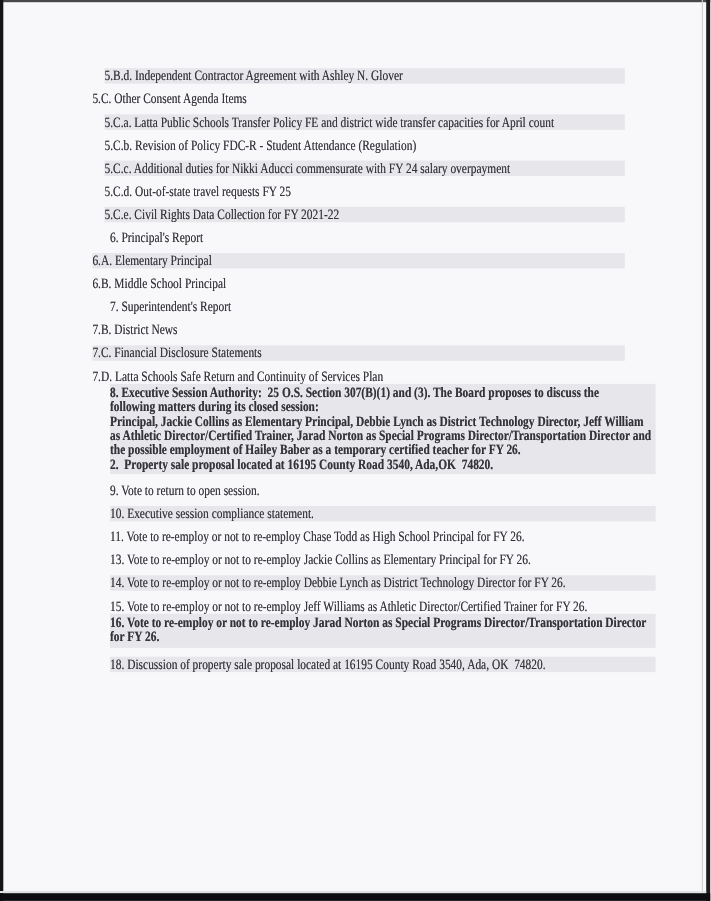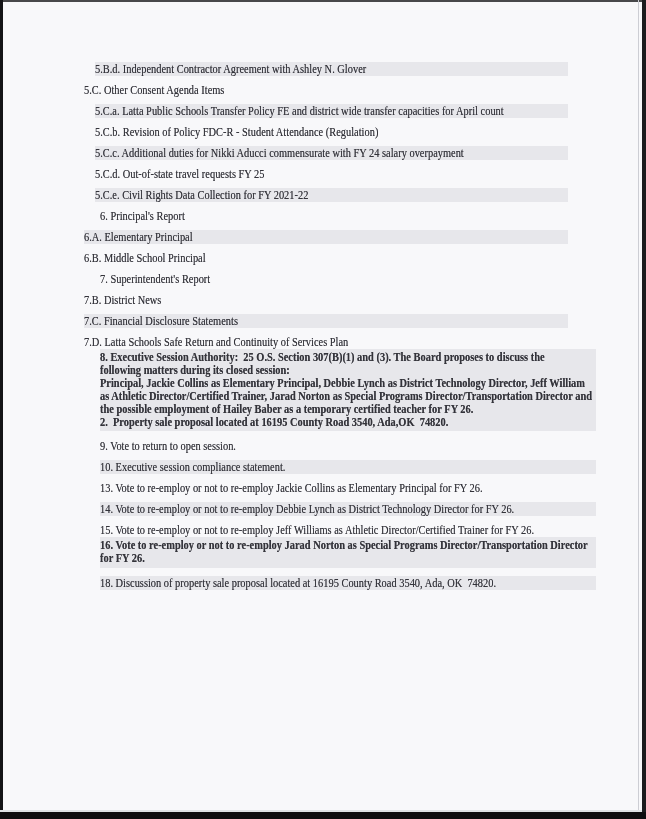--- a/index.html
+++ b/index.html
@@ -92,20 +92,23 @@
         <div class="line"><span class="tx">the possible employment of Hailey Baber as a temporary certified teacher for FY 26.</span></div>
         <div class="line"><span class="tx">2.  Property sale proposal located at 16195 County Road 3540, Ada,OK  74820.</span></div>
       </div>
       <div class="row lvl1">
         <div class="line"><span class="tx">9. Vote to return to open session.</span></div>
       </div>
       <div class="row lvl1 shaded">
         <div class="line"><span class="tx">10. Executive session compliance statement.</span></div>
       </div>
       <div class="row lvl1">
+        <div class="line"><span class="tx">11. Vote to re-employ or not to re-employ Chase Todd as High School Principal for FY 26.</span></div>
+      </div>
+      <div class="row lvl1">
         <div class="line"><span class="tx">13. Vote to re-employ or not to re-employ Jackie Collins as Elementary Principal for FY 26.</span></div>
       </div>
       <div class="row lvl1 shaded">
         <div class="line"><span class="tx">14. Vote to re-employ or not to re-employ Debbie Lynch as District Technology Director for FY 26.</span></div>
       </div>
       <div class="row lvl1">
         <div class="line"><span class="tx">15. Vote to re-employ or not to re-employ Jeff Williams as Athletic Director/Certified Trainer for FY 26.</span></div>
       </div>
       <div class="row lvl1 shaded block">
         <div class="line"><span class="tx">16. Vote to re-employ or not to re-employ Jarad Norton as Special Programs Director/Transportation Director</span></div>

